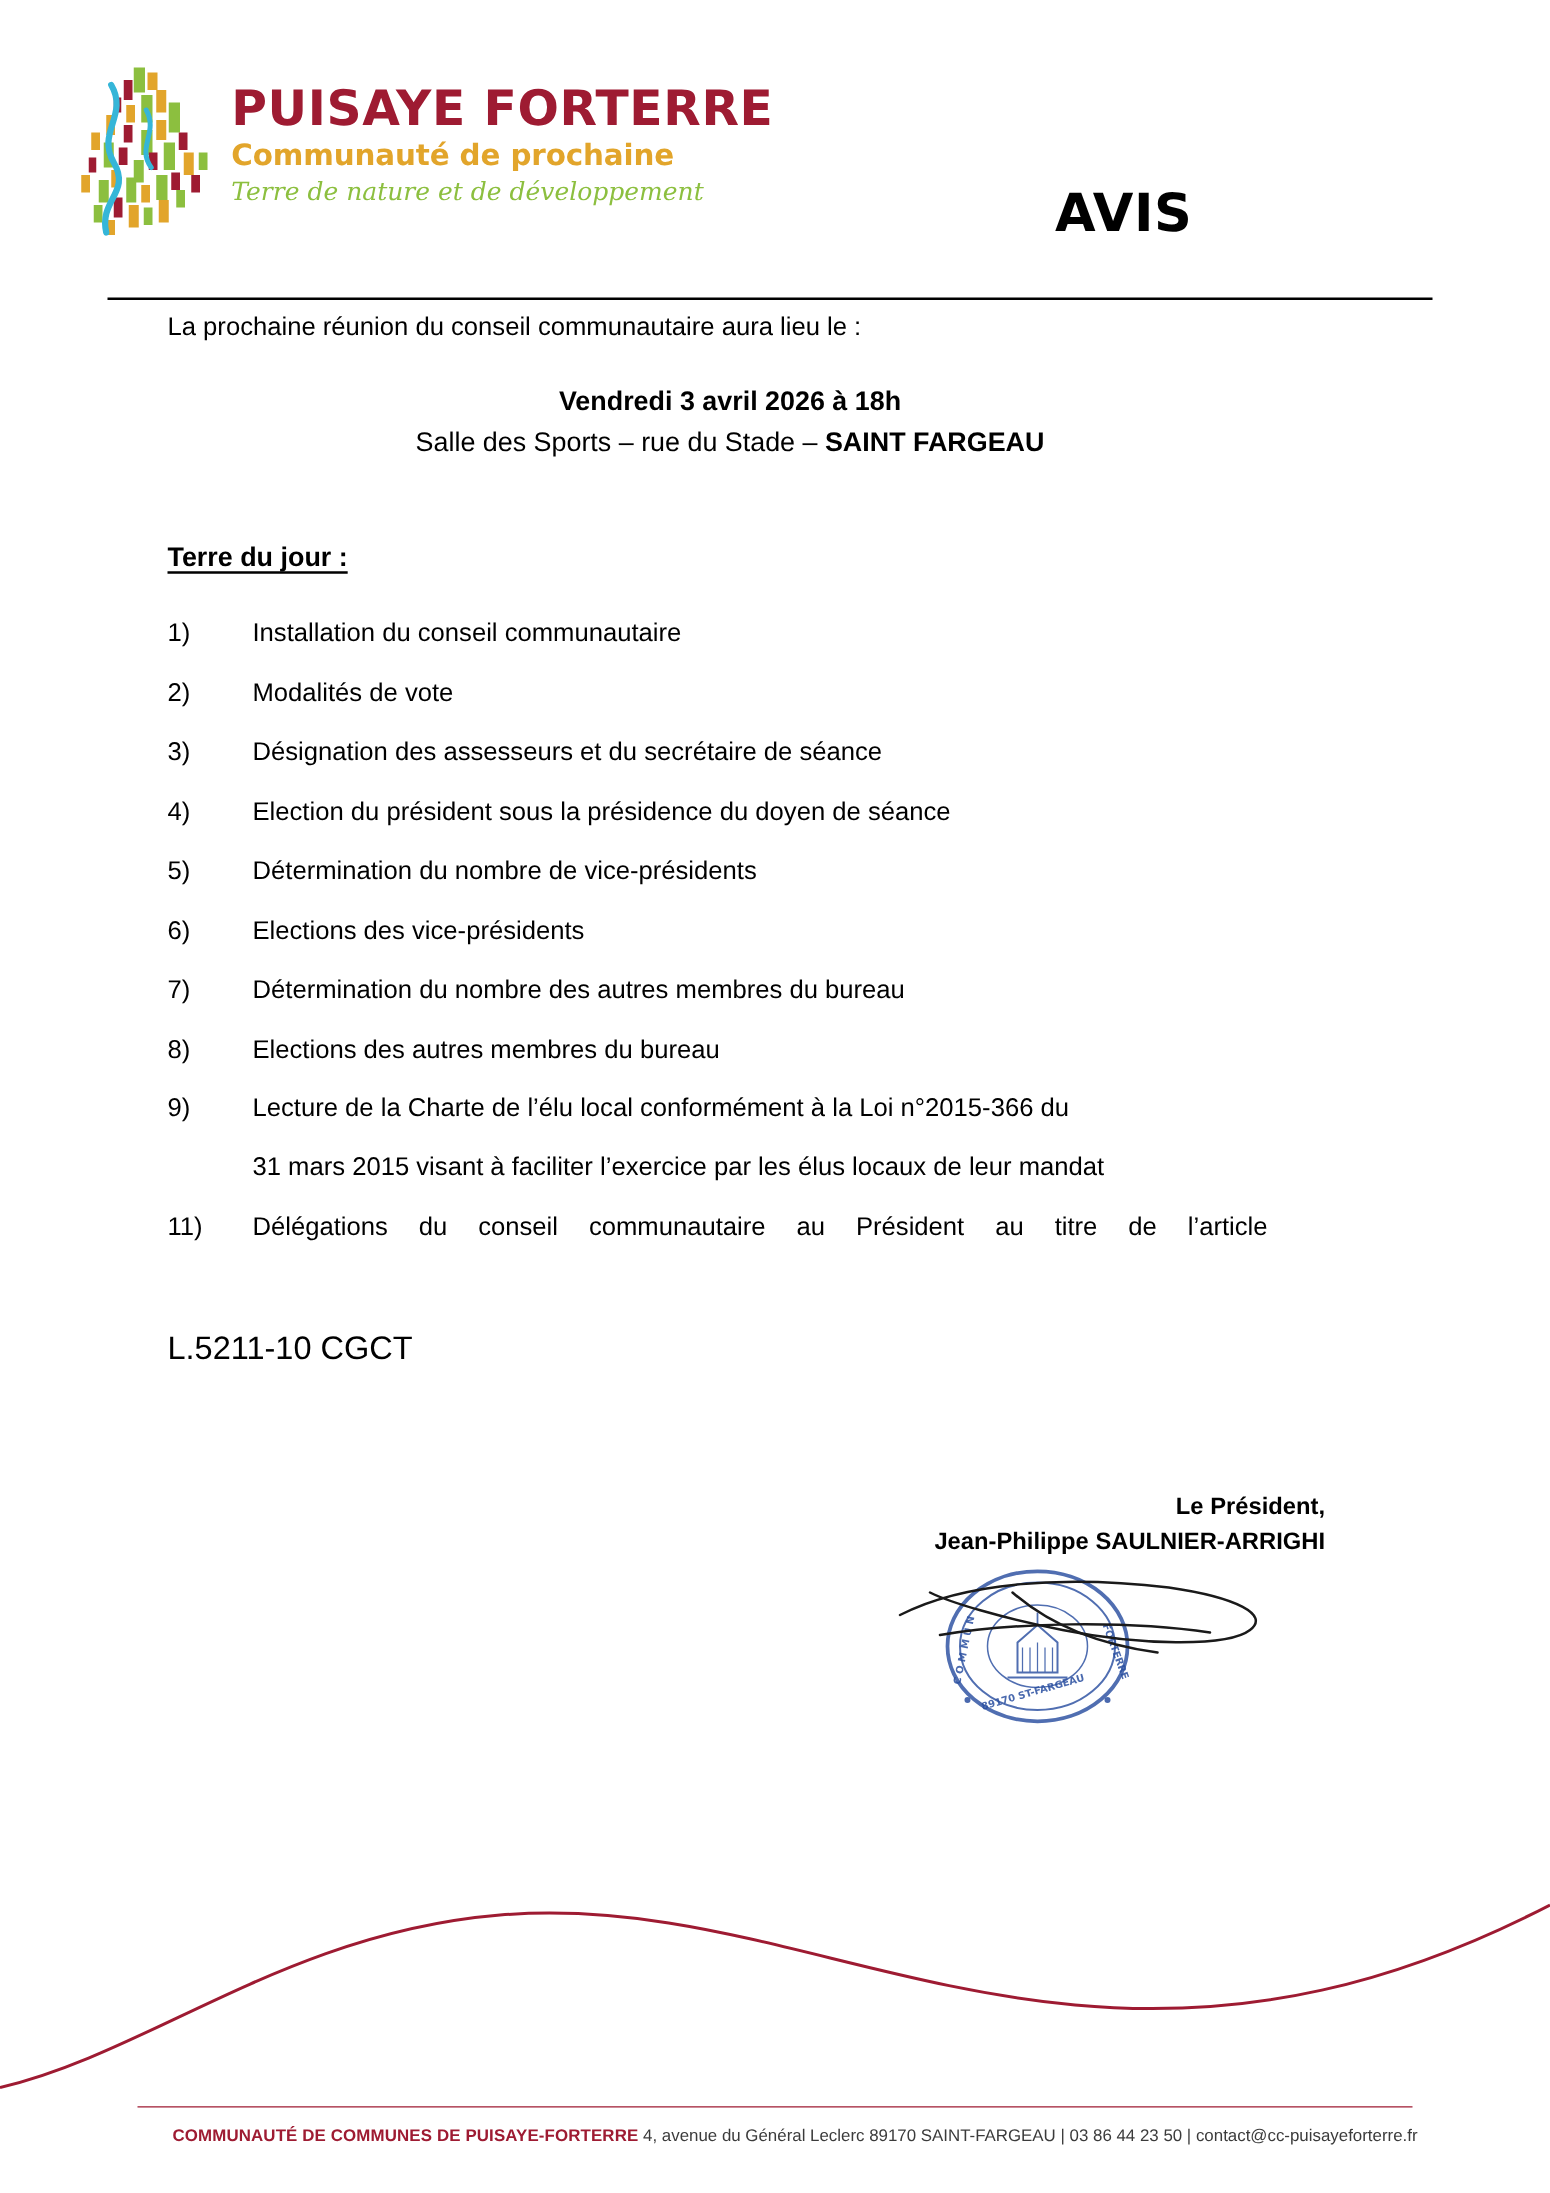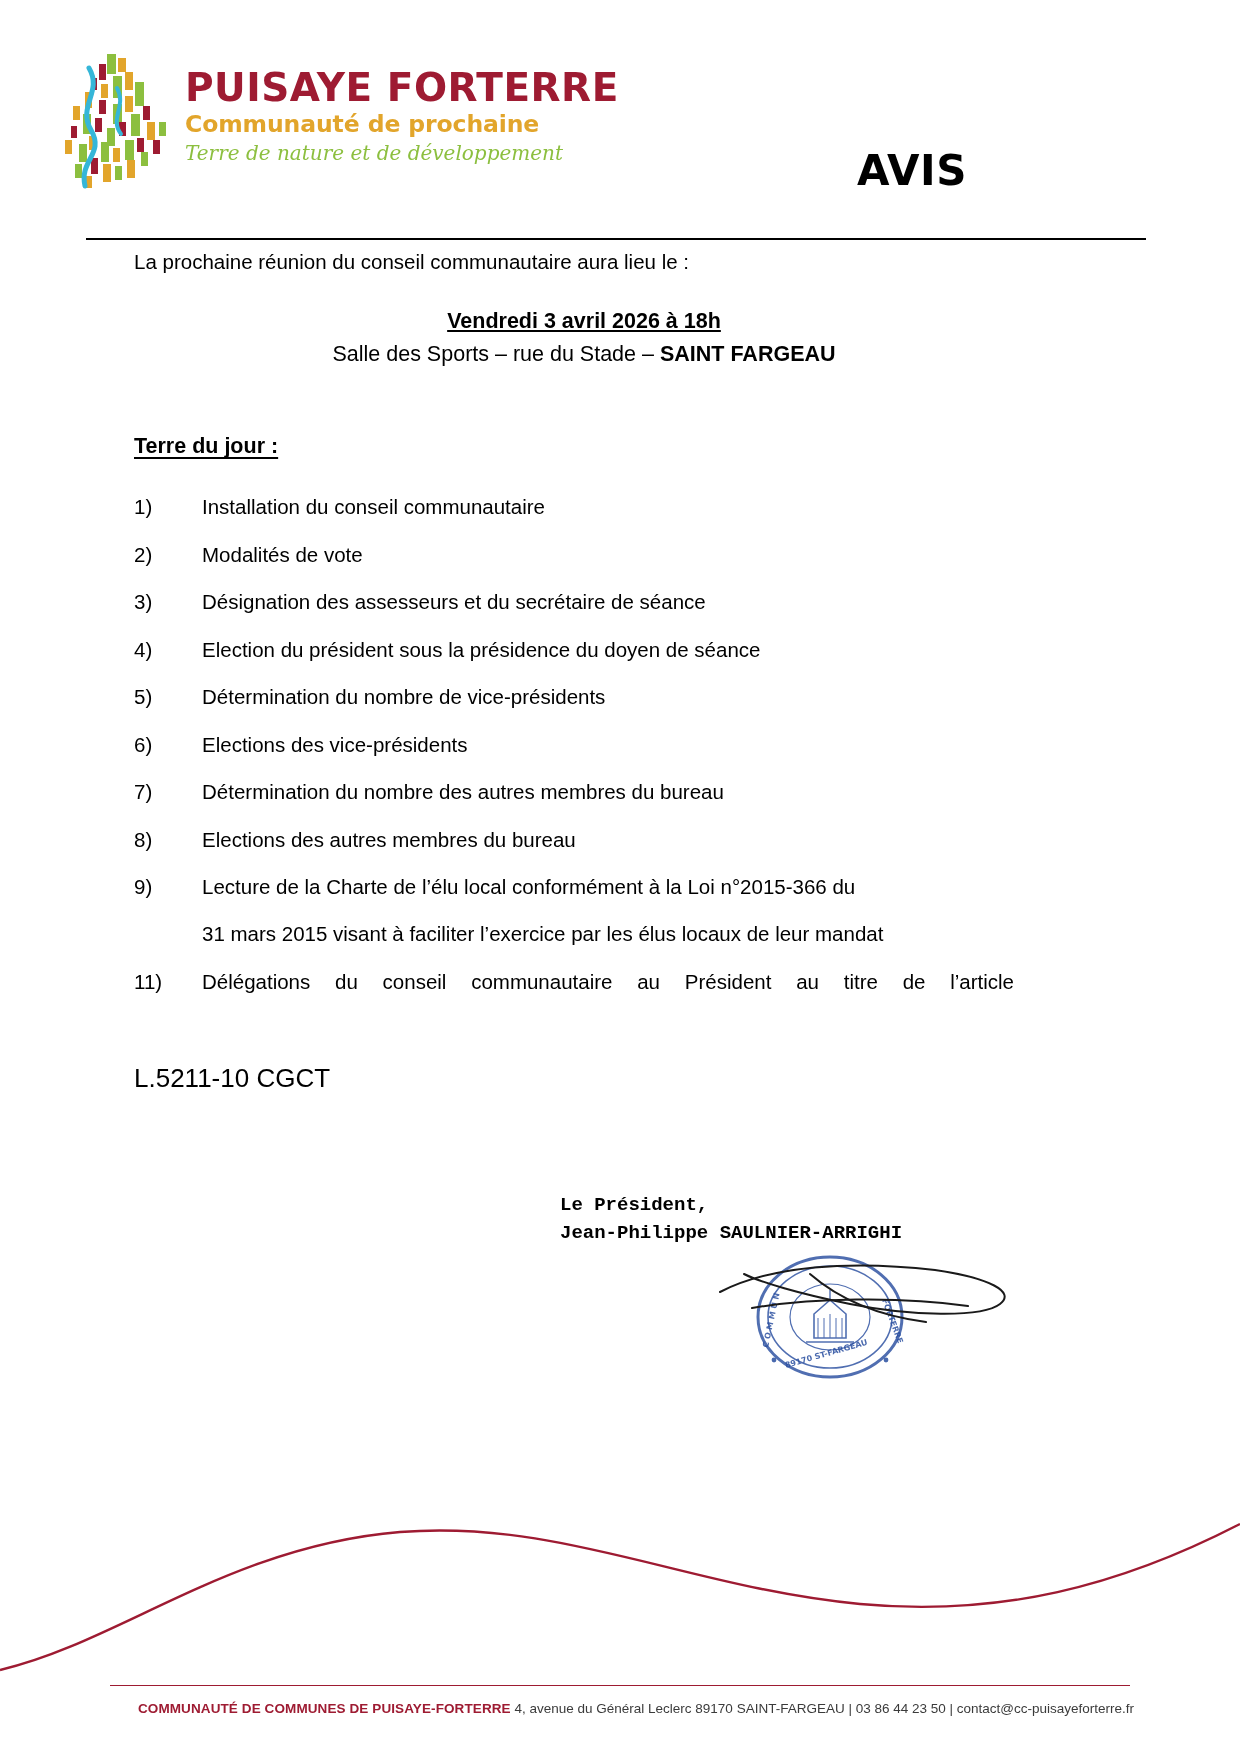--- a/index.html
+++ b/index.html
@@ -71,21 +71,21 @@
     font-style: italic;
     font-size: 20px;
     font-weight: 400;
     color: #8cbf3f;
     line-height: 1.2;
     margin-top: 3px;
     white-space: nowrap;
   }
   .avis-title {
     position: absolute;
-    right: 89px;
+    right: 102px;
     top: 108px;
     font-family: "DejaVu Sans", sans-serif;
     font-size: 42px;
     font-weight: 700;
     letter-spacing: 0.5px;
     color: #000000;
   }
 
   
   .header-rule {
@@ -116,21 +116,20 @@
     left: 134px;
     top: 305px;
     width: 900px;
     text-align: center;
   }
   .meeting-date {
     font-size: 21.5px;
     font-weight: 700;
     line-height: 1.55;
     color: #000000;
-    text-decoration: underline;
   }
   .meeting-place {
     font-size: 21.5px;
     line-height: 1.55;
     color: #000000;
   }
   .meeting-place b { font-weight: 700; }
 
   .agenda-heading {
     position: absolute;
@@ -180,22 +179,21 @@
     line-height: 1.32;
     color: #000000;
   }
 
   
   .signature {
     position: absolute;
     left: 560px;
     top: 1192px;
     width: 500px;
-    text-align: left;
-    font-family: Liberation Mono, monospace;
+    text-align: right;
   }
   .sig-role {
     font-size: 19px;
     font-weight: 700;
     line-height: 1.45;
     color: #000000;
   }
   .sig-name {
     font-size: 19px;
     font-weight: 700;

